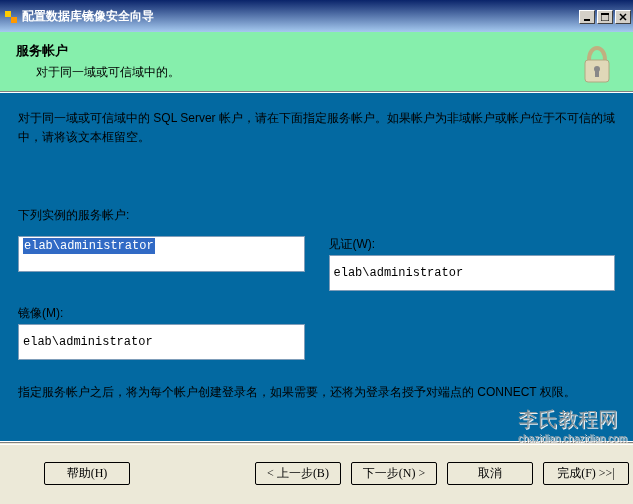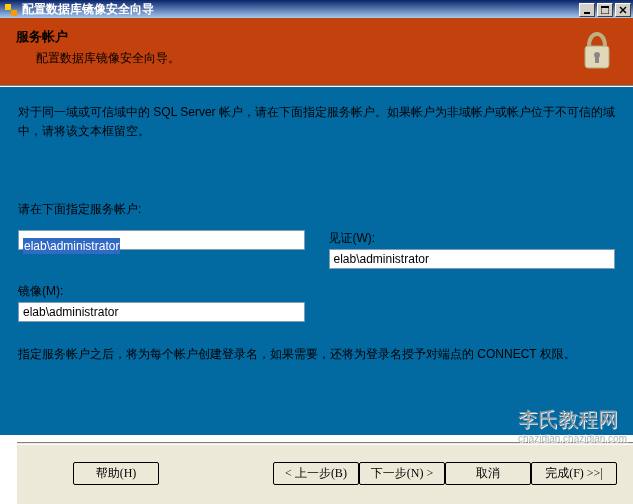--- a/index.html
+++ b/index.html
@@ -1,43 +1,43 @@
 <!DOCTYPE html>
 <html><head>
 <meta charset="utf-8">
 <style>
 * { box-sizing: border-box; margin: 0; padding: 0; }
 body { font-family: "SimSun", "宋体", Arial, sans-serif; font-size: 12px; background: #fff; width: 633px; height: 504px; overflow: hidden; position: relative; }
-.titlebar { height: 18px; background: linear-gradient(#0a246a, #a6caf0); color: #fff; display: flex; align-items: center; padding: 1px 2px 0 4px; }
+.titlebar { height: 32px; background: linear-gradient(#0a246a, #a6caf0); color: #fff; display: flex; align-items: center; padding: 1px 2px 0 4px; }
 .titlebar .ticon { width: 14px; height: 14px; margin-right: 4px; display: inline-flex; align-items: center; }
 .titlebar .title-text { flex: 1; font-weight: bold; font-size: 12px; }
 .sysbtns { display: flex; gap: 2px; }
 .sysbtn { width: 16px; height: 14px; background: #d4d0c8; border: 1px solid #fff; border-right-color: #404040; border-bottom-color: #404040; display: flex; align-items: center; justify-content: center; font-size: 9px; color: #000; }
-.header-section { background: #c2410c; border-bottom: 1px solid #808080; padding: 10px 16px; display: flex; align-items: flex-start; height: 68px; }
+.header-section { background: #86efac; border-bottom: 1px solid #808080; padding: 10px 16px; display: flex; align-items: flex-start; height: 60px; }
 .header-left { flex: 1; }
 .header-title { font-weight: bold; font-size: 13px; margin-bottom: 4px; }
 .header-sub { font-size: 12px; padding-left: 20px; }
 .lock-icon { width: 40px; height: 48px; }
 .divider { height: 1px; background: #404040; border-bottom: 1px solid #fff; }
 .content { background: #0369a1; padding: 0 18px; height: 348px; position: relative; }
 .intro { padding-top: 16px; line-height: 1.6; font-size: 12px; }
 .sub-label { margin-top: 60px; font-size: 12px; }
 .fields-row { display: flex; gap: 24px; margin-top: 12px; }
 .field-col { flex: 1; }
 .field-label { font-size: 12px; margin-bottom: 2px; }
-.textbox { width: 100%; height: 20px; border: 1px solid #7f9db9; background: #fff; font-family: Liberation Sans, sans-serif; font-size: 12px; padding: 8px 4px; color: #000; }
+.textbox { width: 100%; height: 36px; border: 1px solid #7f9db9; background: #fff; font-family: Liberation Mono, monospace; font-size: 12px; padding: 2px 4px; color: #000; }
 .textbox.selected { background: #fff; }
 .textbox.selected .seltext { background: #316ac5; color: #fff; padding: 1px; }
 .mirror-field { margin-top: 14px; width: calc(50% - 12px); }
 .hint { margin-top: 24px; font-size: 12px; }
-.button-bar { position: absolute; bottom: 0; left: 17px; right: 0; height: 62px; background: #ece9d8; border-top: 1px solid #808080; display: flex; align-items: center; padding: 0 16px; }
+.button-bar { position: absolute; bottom: 0; left: 0; right: 0; height: 62px; background: #ece9d8; border-top: 1px solid #808080; display: flex; align-items: center; padding: 0 4px; }
 .button-bar::before { content: ""; position: absolute; top: 1px; left: 0; right: 0; height: 1px; background: #fff; }
 .btn { height: 23px; background: #ece9d8; border: 1px solid #000; border-radius: 2px; font-size: 12px; font-family: "SimSun", "宋体"; padding: 0 8px; cursor: pointer; min-width: 86px; text-align: center; display: inline-flex; align-items: center; justify-content: center; }
 .btn-help { margin-left: 40px; }
-.btn-group { margin-left: auto; display: flex; }
+.btn-group { margin-left: auto; display: flex; gap: 10px; }
 .watermark { position: absolute; right: 6px; bottom: 60px; font-size: 20px; font-weight: normal; color: #999; text-shadow: 1px 1px 0 #fff; opacity: 0.9; pointer-events: none; }
 .watermark small { display: block; font-size: 10px; text-align: right; color: #aaa; }
 </style>
 </head>
 <body>
 
 <div class="titlebar">
   <span class="ticon">
     <svg width="14" height="14" viewBox="0 0 14 14">
         <rect x="1" y="1" width="6" height="6" fill="#ffcc00"></rect>
@@ -62,36 +62,36 @@
           <line x1="1" y1="1" x2="7" y2="7" stroke="#000" stroke-width="1.5"></line>
           <line x1="7" y1="1" x2="1" y2="7" stroke="#000" stroke-width="1.5"></line>
         </svg>
       </div>
   </div>
 </div>
 
 <div class="header-section">
   <div class="header-left">
     <div class="header-title">服务帐户</div>
-    <div class="header-sub">配置数据库镜像安全向导。</div>
+    <div class="header-sub">对于同一域或可信域中的。</div>
   </div>
   <div class="lock-icon">
     <svg width="40" height="48" viewBox="0 0 40 48">
       <path d="M12 18 C12 10 16 6 20 6 C24 6 28 10 28 18" fill="none" stroke="#c0b080" stroke-width="4"></path>
       <rect x="8" y="18" width="24" height="22" rx="3" fill="#e0d8b8" stroke="#b0a880"></rect>
       <circle cx="20" cy="27" r="3" fill="#888"></circle>
       <rect x="18" y="28" width="4" height="7" fill="#888"></rect>
     </svg>
   </div>
 </div>
 <div class="divider"></div>
 
 <div class="content">
   <div class="intro">对于同一域或可信域中的 SQL Server 帐户，请在下面指定服务帐户。如果帐户为非域帐户或帐户位于不可信的域中，请将该文本框留空。</div>
-  <div class="sub-label">请在下面指定服务帐户:</div>
+  <div class="sub-label">下列实例的服务帐户:</div>
 
   <div class="fields-row">
     <div class="field-col">
       <div class="textbox selected"><span class="seltext">elab\administrator</span></div>
     </div>
     <div class="field-col">
       <div class="field-label">见证(W):</div>
       <input type="text" class="textbox" value="elab\administrator" style="">
     </div>
   </div>

